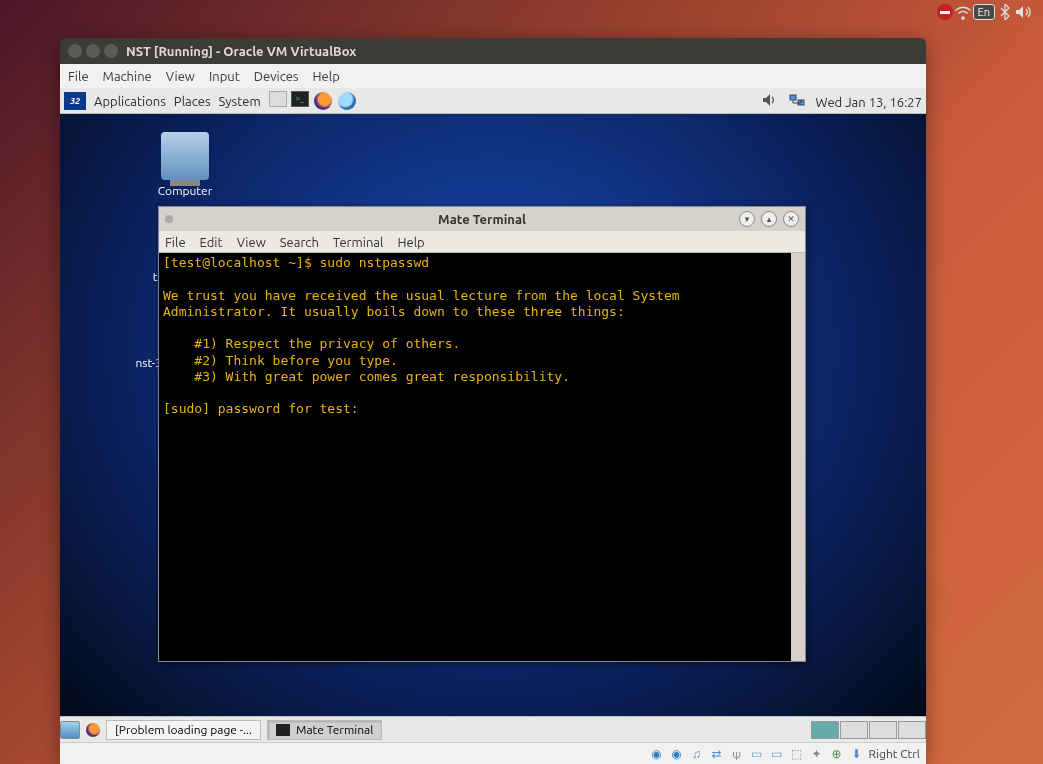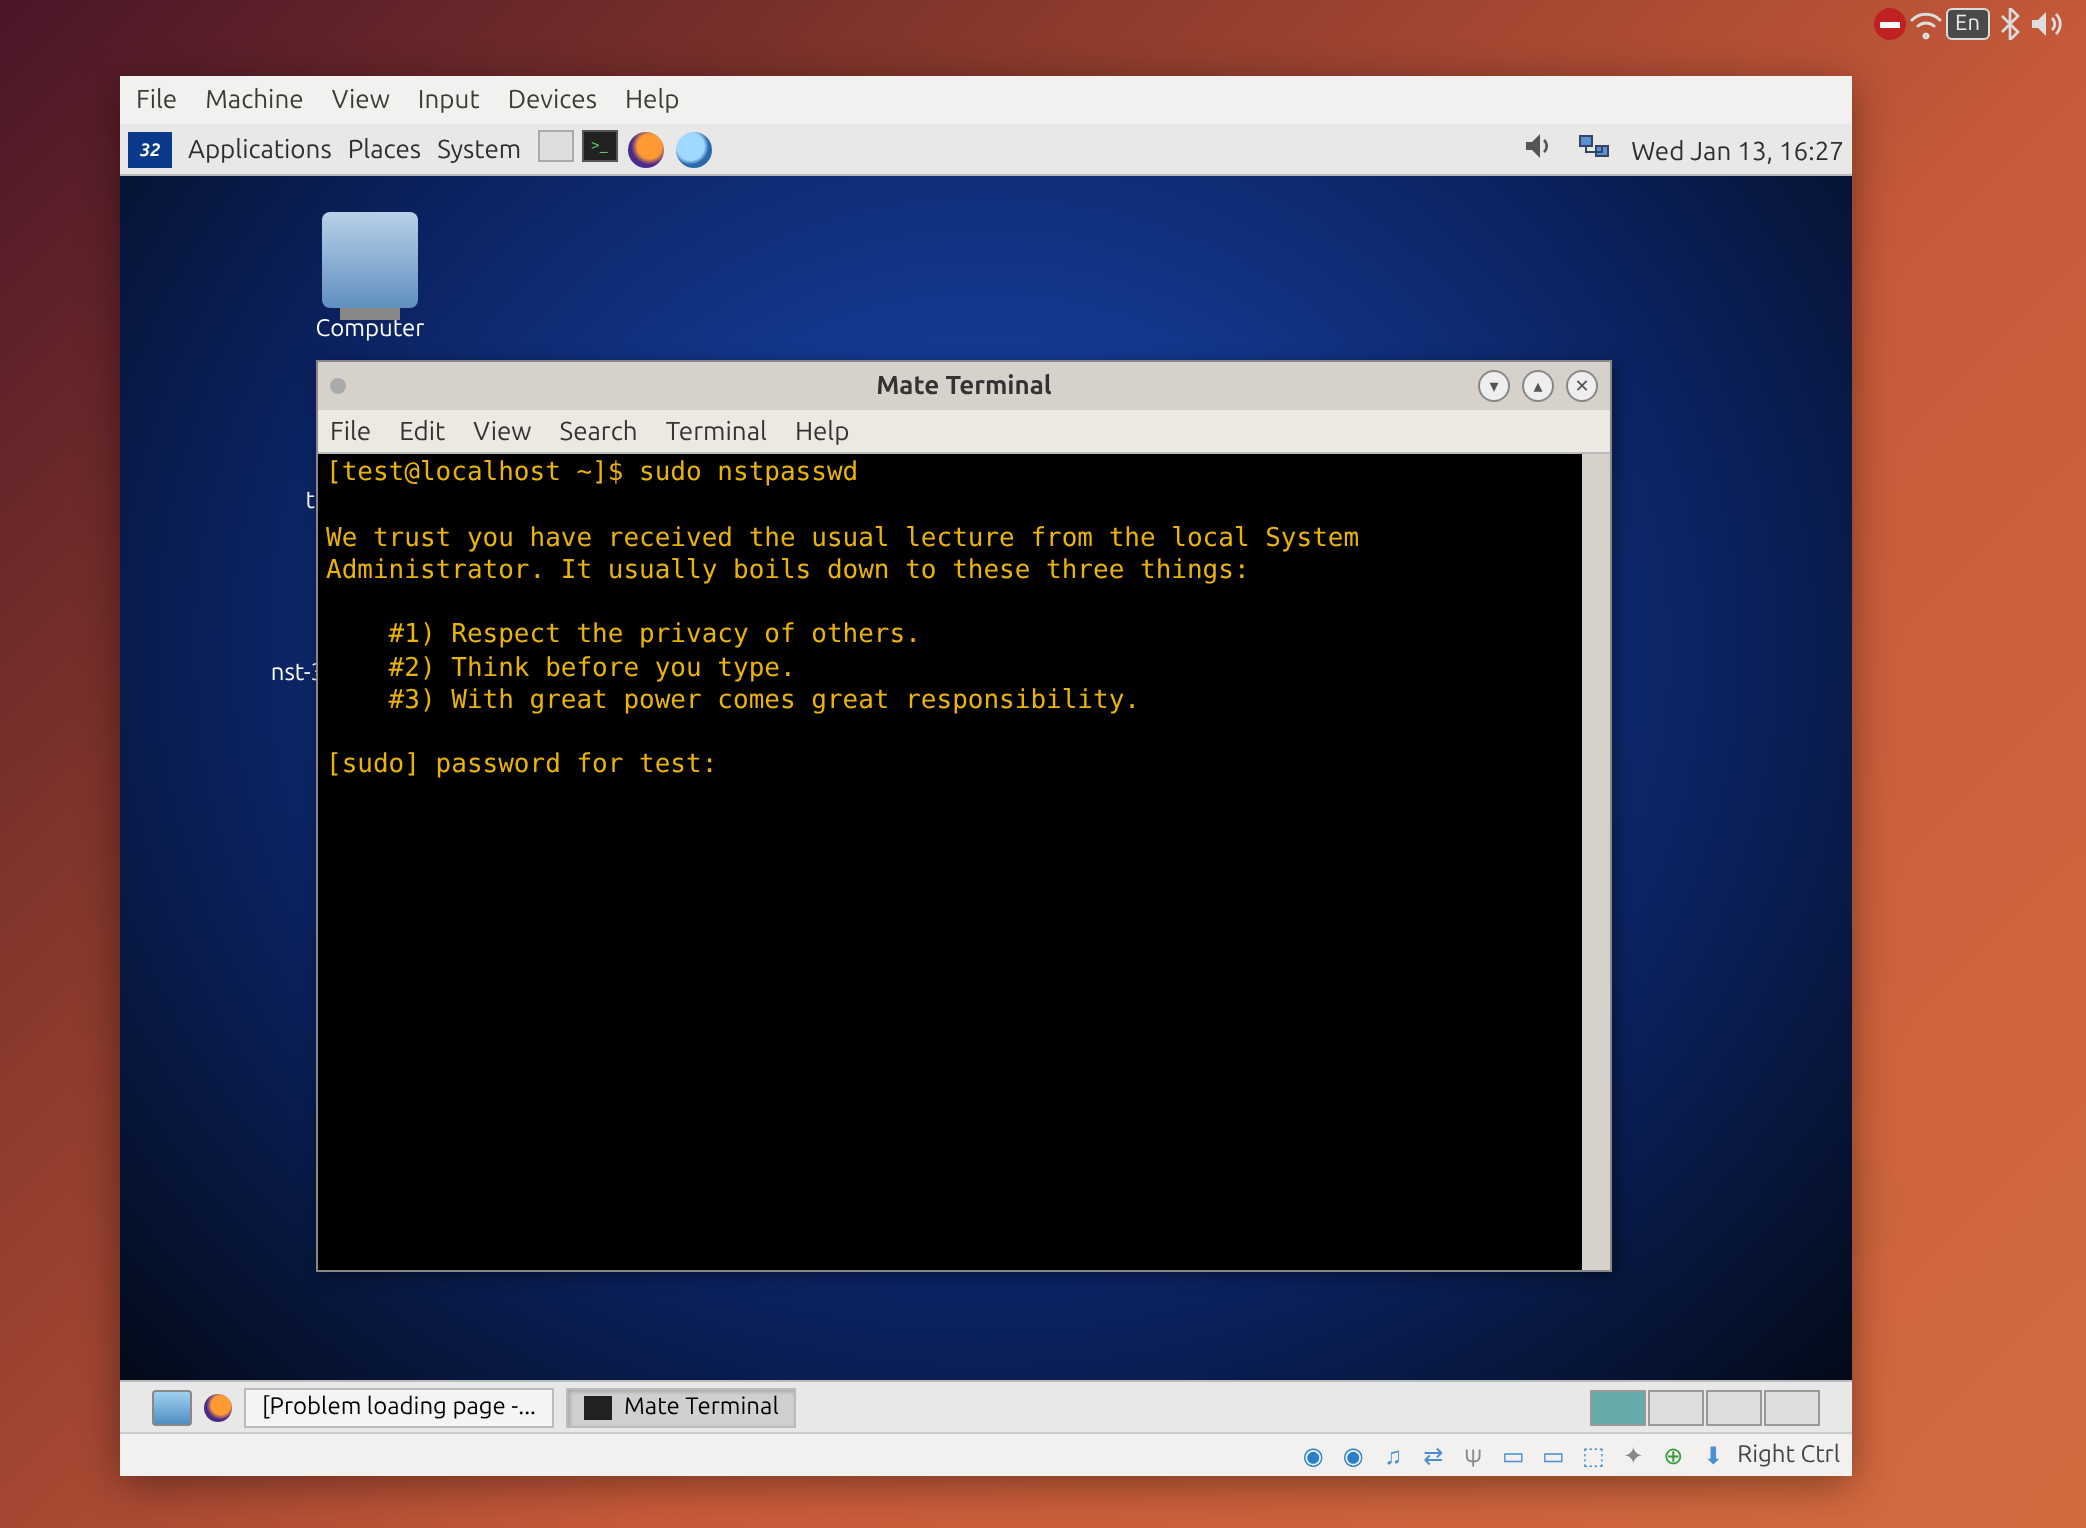--- a/index.html
+++ b/index.html
@@ -280,21 +280,21 @@
 
 
 .guest-taskbar {
   position: absolute;
   bottom: 0; left: 0; right: 0;
   height: 26px;
   background: #e8e8e6;
   border-top: 1px solid #bbb;
   display: flex;
   align-items: center;
-  padding: 0 16px;
+  padding: 0 0;
   gap: 6px;
   font-size: 12px;
 }
 .task-btn {
   height: 20px;
   padding: 0 8px;
   background: #f4f4f2;
   border: 1px solid #bbb;
   display: flex; align-items: center; gap: 6px;
 }
@@ -367,20 +367,28 @@
   </div>
   <div class="ind-icon">
     <svg width="18" height="14" viewBox="0 0 18 14">
         <path d="M1 5 h3 l4 -4 v12 l-4 -4 h-3 z" fill="#ddd"></path>
         <path d="M11 4 a4 4 0 0 1 0 6 M13 2 a7 7 0 0 1 0 10" fill="none" stroke="#ddd" stroke-width="1.4"></path>
       </svg>
   </div>
 </div>
 
 <div class="vbox-window">
+  <div class="vbox-titlebar">
+    <div class="win-btns">
+      <div class="win-btn"></div>
+      <div class="win-btn"></div>
+      <div class="win-btn"></div>
+    </div>
+    <div class="vbox-title">NST [Running] - Oracle VM VirtualBox</div>
+  </div>
   <div class="vbox-menubar">
     <span>File</span>
     <span>Machine</span>
     <span>View</span>
     <span>Input</span>
     <span>Devices</span>
     <span>Help</span>
   </div>
 
   <div class="guest">

